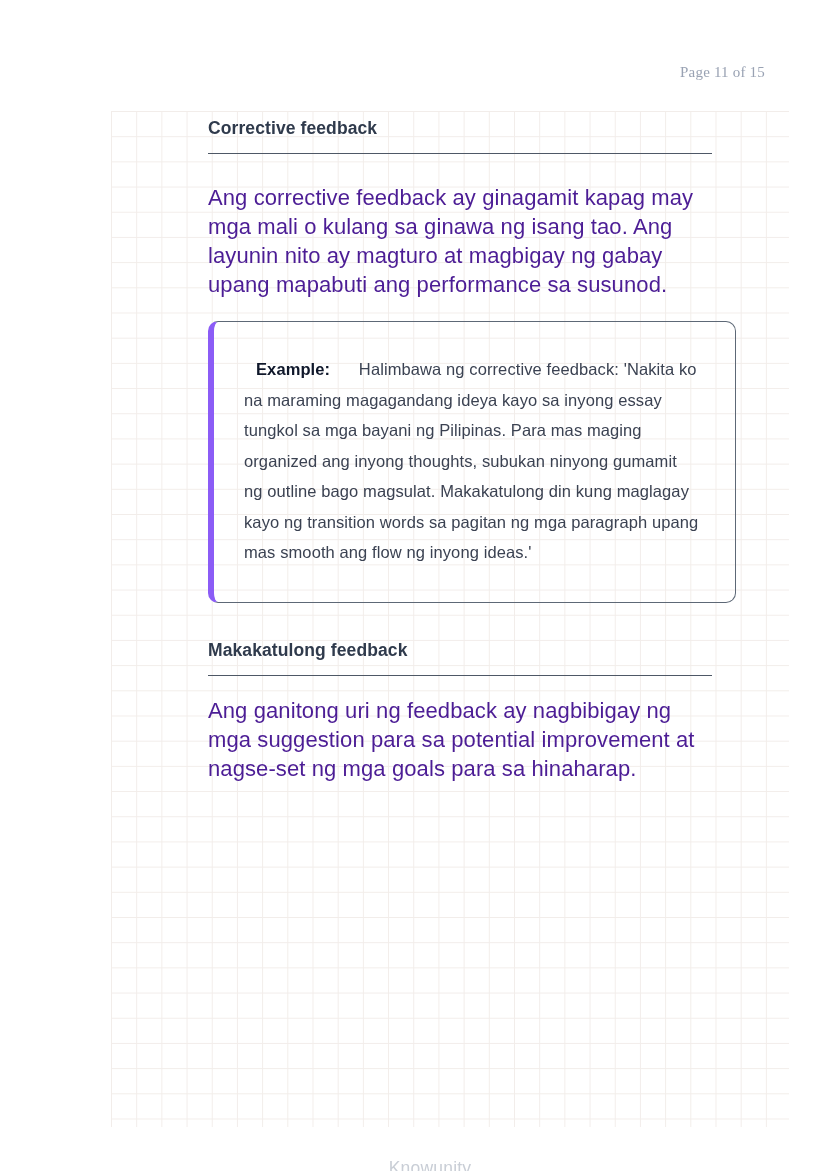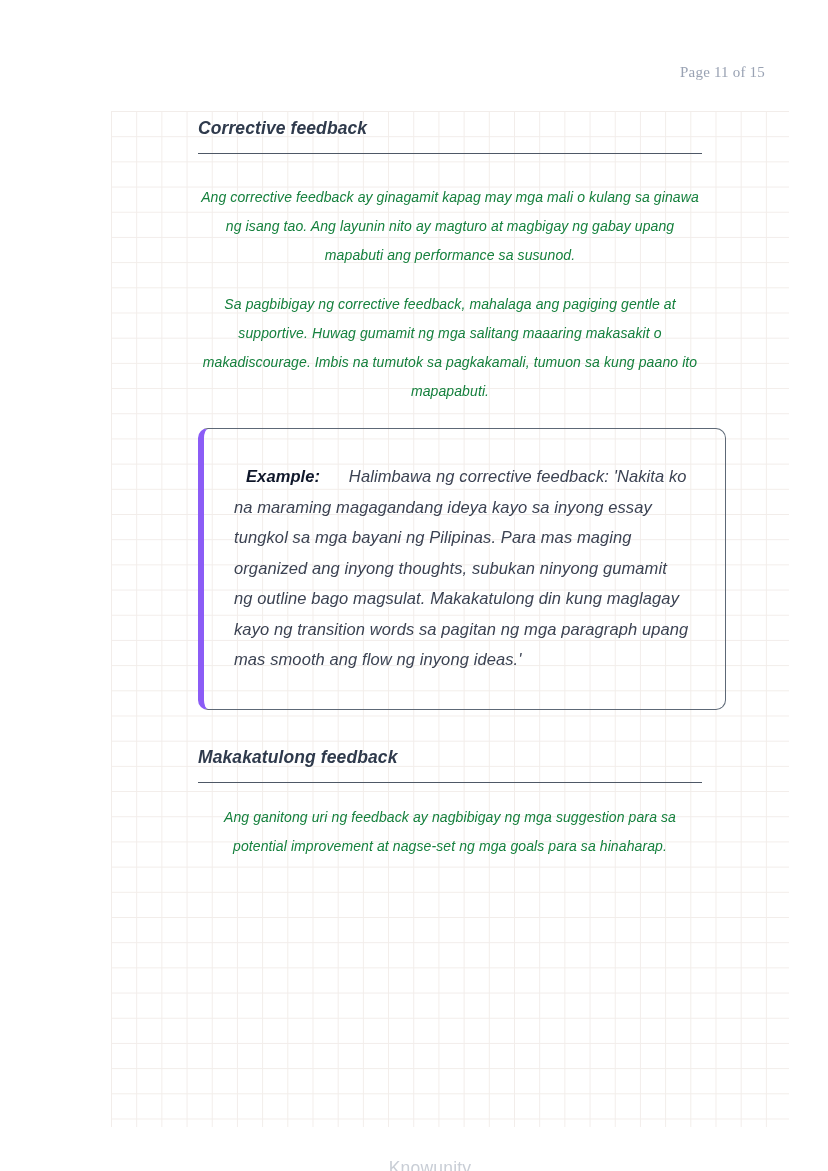--- a/index.html
+++ b/index.html
@@ -32,45 +32,43 @@
     background-color: #ffffff;
     background-image:
       linear-gradient(to right, #f2edea 1px, transparent 1px),
       linear-gradient(to bottom, #f2edea 1px, transparent 1px);
     background-size: 25.2px 25.2px;
   }
 
   
   .content {
     position: absolute;
-    left: 150px;
+    left: 160px;
     top: 75px;
     width: 528px;
-    font-style: italic;
   }
 
   .section-heading {
     margin-top: 6px;
     font-size: 17.5px;
     line-height: 22px;
     font-weight: 700;
     color: #2f3a4c;
     letter-spacing: 0.1px;
     padding-bottom: 14px;
     border-bottom: 1px solid #4e5866;
   }
   .section-heading.second { margin-top: 36px; }
 
   .body-para {
     margin-top: 29px;
-    font-size: 14px;
+    font-size: 22px;
     line-height: 29px;
-    color: #15803d;
+    color: #4c1d95;
     letter-spacing: 0.1px;
-    text-align: center;
   }
   .body-para.follow { margin-top: 20px; }
 
   .example-box {
     margin-top: 22px;
     width: 100%;
     border: 1px solid #5d6876;
     border-left: 6px solid #8b5cf6;
     border-radius: 10px;
     padding: 20px 24px 22px 18px;
@@ -104,21 +102,20 @@
   <div class="page-indicator">Page 11 of 15</div>
 
   <div class="paper"></div>
 
   <div class="content">
 
     <h2 class="section-heading">Corrective feedback</h2>
 
     <p class="body-para">Ang corrective feedback ay ginagamit kapag may mga mali o kulang sa ginawa ng isang tao. Ang layunin nito ay magturo at magbigay ng gabay upang mapabuti ang performance sa susunod.</p>
 
-    <p class="body-para follow">Sa pagbibigay ng corrective feedback, mahalaga ang pagiging gentle at supportive. Huwag gumamit ng mga salitang maaaring makasakit o makadiscourage. Imbis na tumutok sa pagkakamali, tumuon sa kung paano ito mapapabuti.</p>
 
     <div class="example-box">
       <p><strong>Example:</strong> <span>Halimbawa ng corrective feedback: 'Nakita ko na maraming magagandang ideya kayo sa inyong essay tungkol sa mga bayani ng Pilipinas. Para mas maging organized ang inyong thoughts, subukan ninyong gumamit ng outline bago magsulat. Makakatulong din kung maglagay kayo ng transition words sa pagitan ng mga paragraph upang mas smooth ang flow ng inyong ideas.'</span></p>
     </div>
 
     <h2 class="section-heading second">Makakatulong feedback</h2>
 
 
     <p class="body-para follow">Ang ganitong uri ng feedback ay nagbibigay ng mga suggestion para sa potential improvement at nagse-set ng mga goals para sa hinaharap.</p>
 

